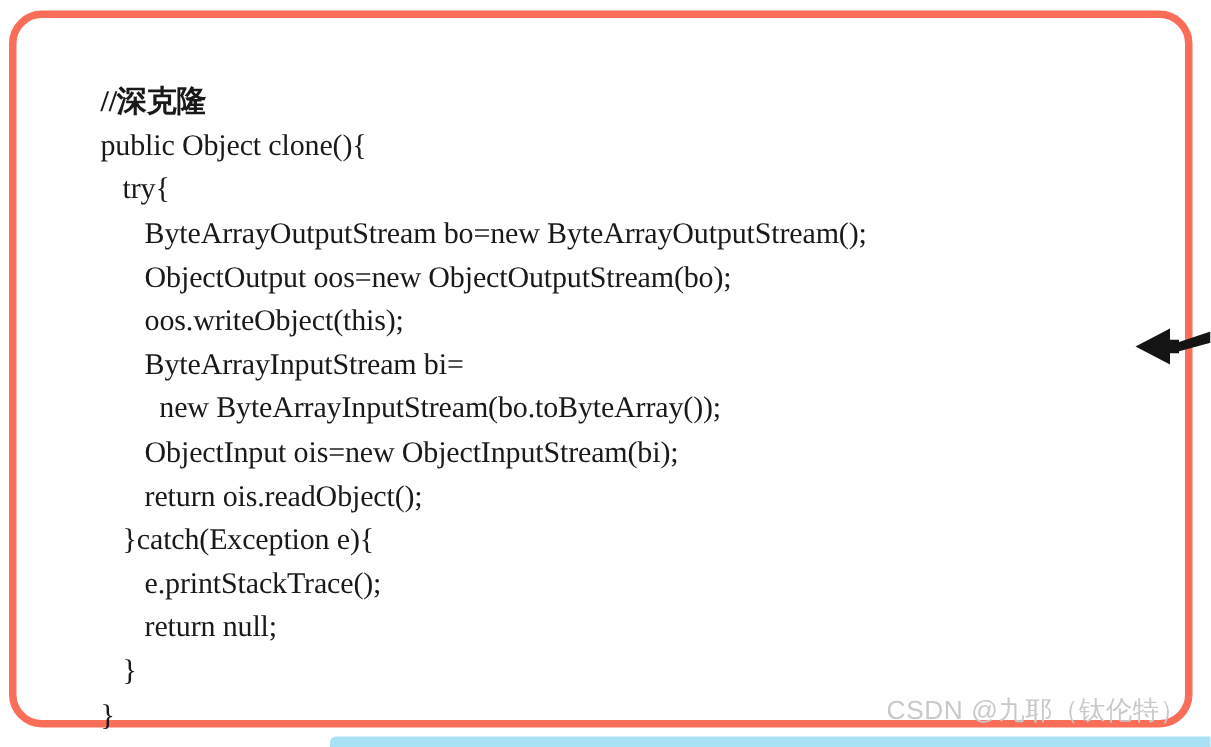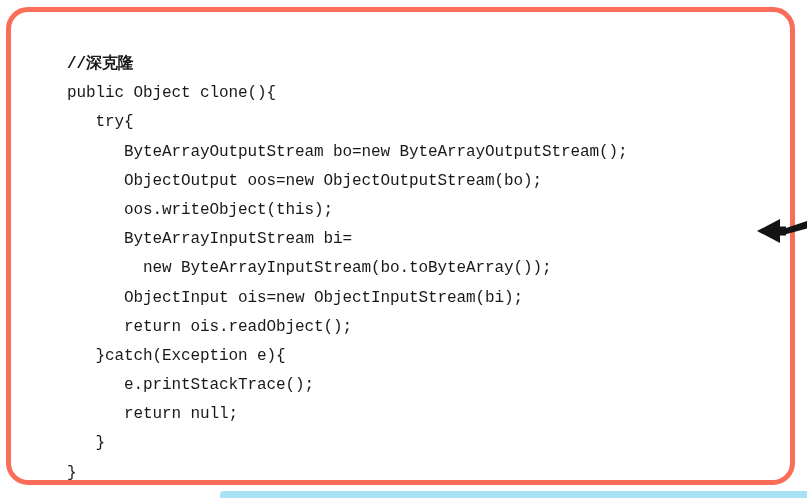--- a/index.html
+++ b/index.html
@@ -33,22 +33,22 @@
     border: 5px solid #fa6d58;
     border-radius: 22px;
     background: #ffffff;
   }
 
   
   .code-listing {
     position: absolute;
     left: 56px;
     top: 22px;
-    font-family: Liberation Mono, monospace;
-    font-size: 16px;
+    font-family: Liberation Serif, serif;
+    font-size: 20px;
     line-height: 29.2px;
     color: #18191b;
     white-space: pre;
     letter-spacing: -0.1px;
   }
   .code-line {
     white-space: pre;
     display: block;
     height: 29.2px;
   }
@@ -99,16 +99,17 @@
   </div>
 
   <div class="annot-arrow">
     <svg width="54" height="40" viewBox="0 0 54 40" xmlns="http://www.w3.org/2000/svg">
       <polygon points="4,20 27,8 27,32" fill="#141414"></polygon>
       <rect x="24" y="15.5" width="9" height="9" fill="#141414"></rect>
       <path d="M 30,18 L 54,10 L 54,17.5 L 30,24 Z" fill="#141414"></path>
     </svg>
   </div>
 
+  <div class="watermark">CSDN @九耶（钛伦特）</div>
 
   <div class="blue-strip"></div>
 
 </div>
 
 </body></html>

